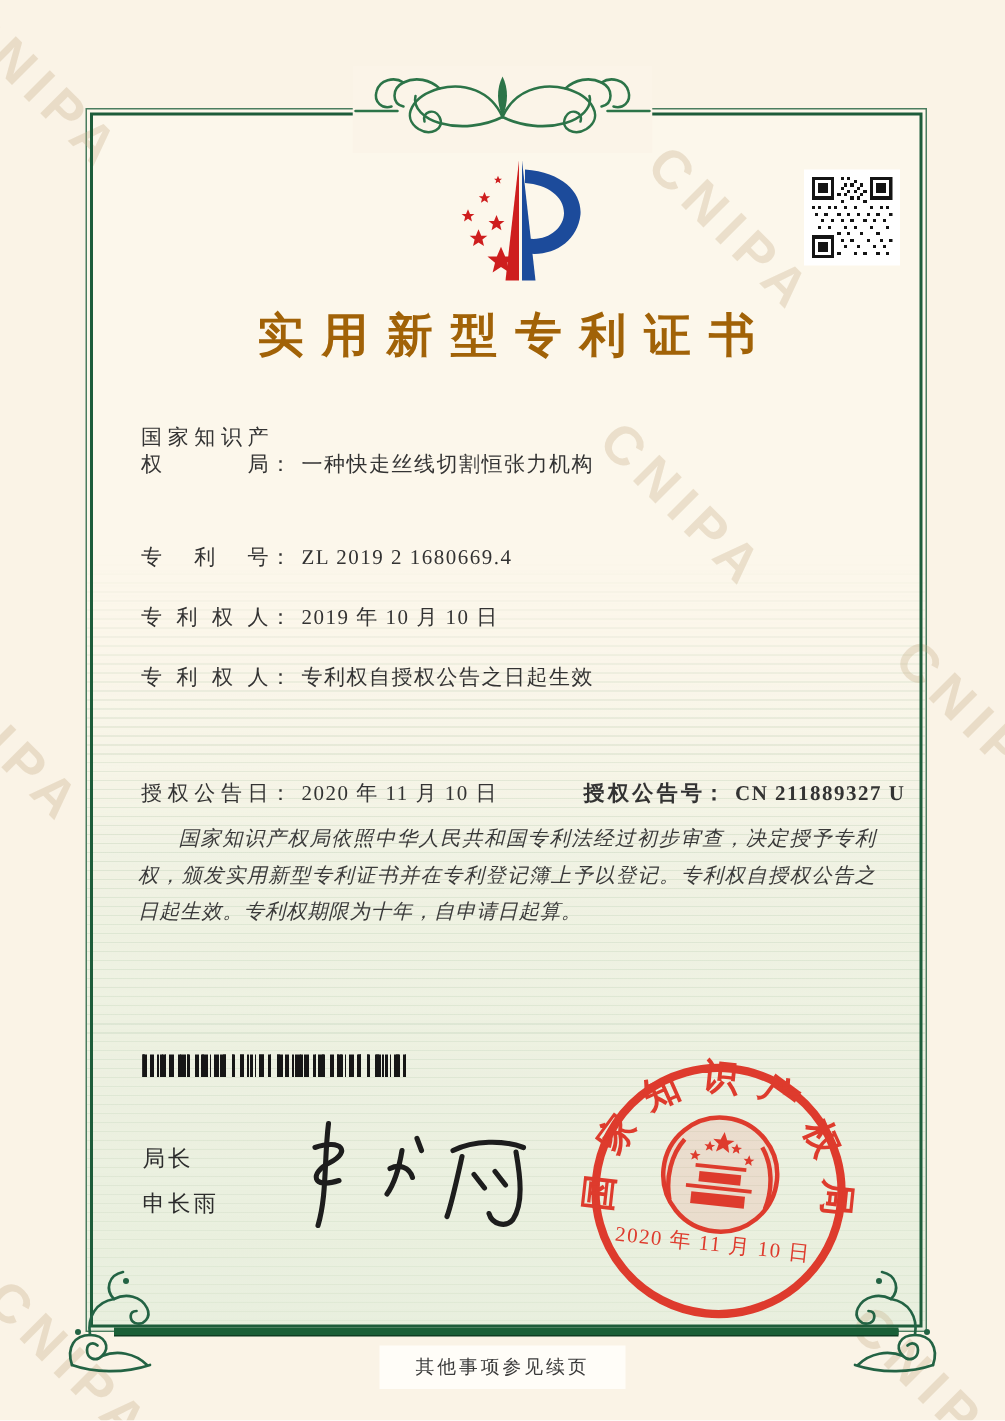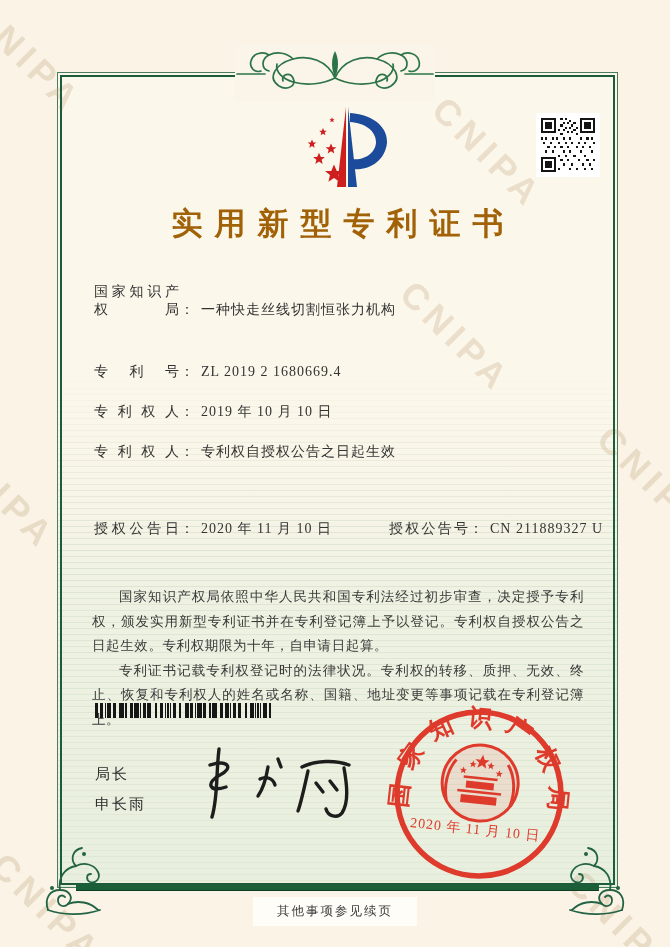--- a/index.html
+++ b/index.html
@@ -29,33 +29,33 @@
   .logo{position:absolute;left:238px;top:28px;width:96px;height:98px;}
   .qr-box{position:absolute;left:478px;top:40px;width:64px;height:64px;background:#fff;
           display:flex;align-items:center;justify-content:center;}
   .title{position:absolute;left:0;right:0;top:130px;text-align:center;font-size:31px;
          font-weight:600;letter-spacing:12px;padding-left:12px;color:#a16207;}
   
   .f-row{position:absolute;left:36px;right:30px;font-size:14px;letter-spacing:1px;color:#333;}
   .f-label{display:inline-block;width:86px;text-align:justify;text-align-last:justify;vertical-align:baseline;}
   .f-colon{margin:0 2px 0 0;}
   .f-value{margin-left:4px;}
-  .grant-second{position:absolute;left:295px;top:0;white-space:nowrap;}
-  
-  .paras{position:absolute;left:34px;top:474px;width:492px;font-size:13.5px;
-         line-height:24.5px;letter-spacing:0.6px;color:#3a3a3a;text-align:justify;margin-top:38px;}
+  .grant-second{position:absolute;left:295px;top:0;white-space:nowrap;font-weight:bold;}
+  
+  .paras{position:absolute;left:34px;top:474px;width:492px;font-size:13.5px;font-style:italic;
+         line-height:24.5px;letter-spacing:0.6px;color:#3a3a3a;text-align:justify;}
   .paras p{margin:0;text-indent:2em;}
   
   .barcode{position:absolute;left:37px;top:630px;width:178px;height:15px;
     background-image:
       repeating-linear-gradient(90deg,#161616 0 2px,rgba(0,0,0,0) 2px 6px),
       repeating-linear-gradient(90deg,#161616 0 1px,rgba(0,0,0,0) 1px 5px),
       repeating-linear-gradient(90deg,#161616 0 3px,rgba(0,0,0,0) 3px 13px);}
   
-  .signer{position:absolute;left:37px;top:686px;font-size:15px;letter-spacing:2px;line-height:30px;color:#2d2d2d;}
+  .signer{position:absolute;left:37px;top:686px;font-size:15px;letter-spacing:2px;line-height:30px;color:#2d2d2d;font-family:Liberation Mono, monospace;}
   .signature{position:absolute;left:128px;top:668px;width:180px;height:88px;}
   
   .seal-wrap{position:absolute;left:326px;top:626px;width:190px;height:190px;
              transform:rotate(6deg);opacity:0.92;mix-blend-mode:multiply;}
   
   .page-no{position:absolute;left:0;right:0;top:824px;text-align:center;font-size:12.5px;
            letter-spacing:2px;color:#444;}
   .green-bar{position:absolute;left:18px;right:18px;bottom:-3px;height:5px;background:#1a5f37;
              box-shadow:0 1px 0 #0e3d22;z-index:5;}
   .note-box{position:absolute;left:50%;transform:translateX(-50%);top:897px;background:#fffdf8;
@@ -139,21 +139,20 @@
       </div>
       <div class="f-row" style="top:447px">
         <span class="f-label">授权公告日</span><span class="f-colon">：</span><span class="f-value">2020 年 11 月 10 日</span>
         <span class="grant-second">
           <span class="f-label" style="width:80px">授权公告号</span><span class="f-colon">：</span><span class="f-value">CN 211889327 U</span>
         </span>
       </div>
 
       <div class="paras">
         <p>国家知识产权局依照中华人民共和国专利法经过初步审查，决定授予专利权，颁发实用新型专利证书并在专利登记簿上予以登记。专利权自授权公告之日起生效。专利权期限为十年，自申请日起算。</p>
-        <p>专利证书记载专利权登记时的法律状况。专利权的转移、质押、无效、终止、恢复和专利权人的姓名或名称、国籍、地址变更等事项记载在专利登记簿上。</p>
       </div>
 
       <div class="barcode"></div>
 
       <div class="signer">
         <div>局长</div>
         <div>申长雨</div>
       </div>
 
       <svg class="signature" viewBox="0 0 180 88">

